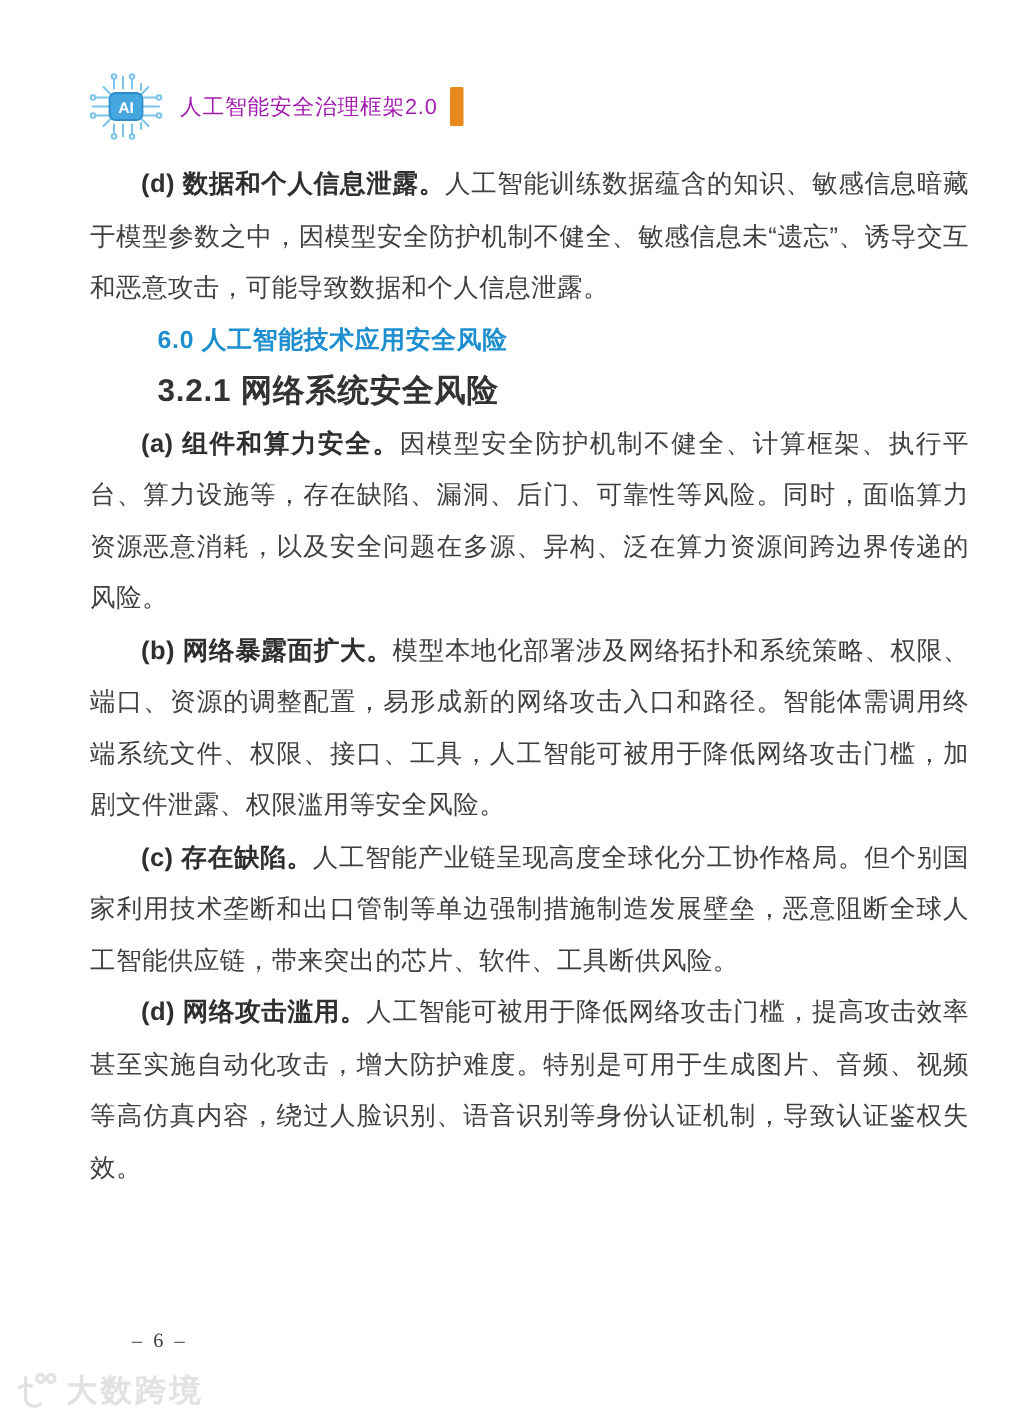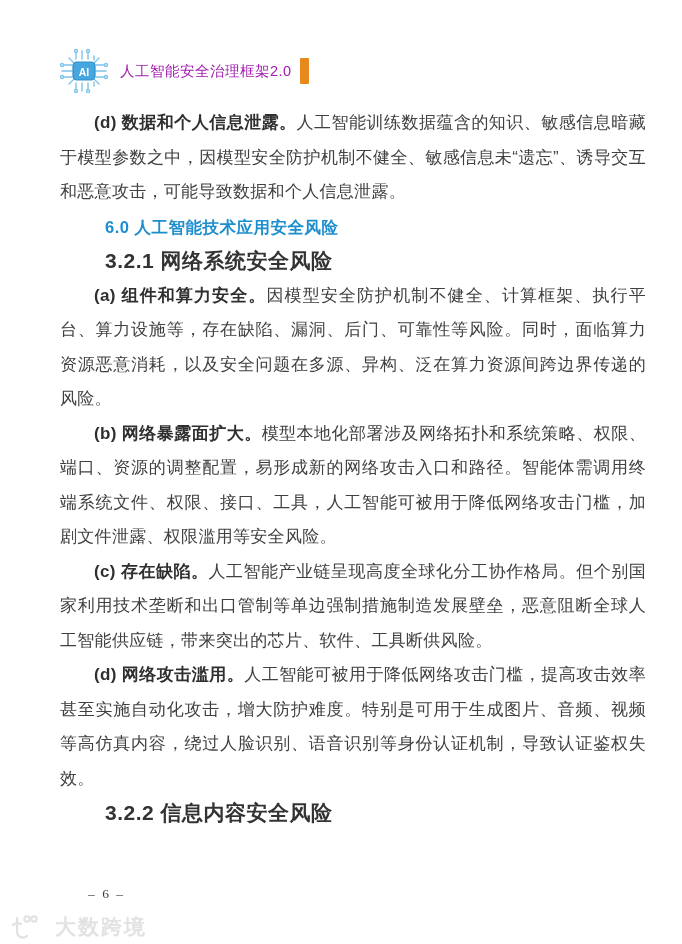--- a/index.html
+++ b/index.html
@@ -73,21 +73,20 @@
   }
   .watermark{
     position:absolute;
     left:10px;top:913px;
     display:flex;align-items:center;
     color:#e2e2e2;
     font-weight:700;
     font-size:21px;
     letter-spacing:2px;
     user-select:none;
-    gap:11px;
   }
   .watermark svg{margin-right:4px;}
 </style>
 </head>
 <body>
 
 <div class="page">
 
   <div class="hdr">
     <svg class="logo" viewBox="0 0 56 56" xmlns="http://www.w3.org/2000/svg">
@@ -122,21 +121,20 @@
     <h3 class="subsec">3.2.1 网络系统安全风险</h3>
 
     <p><b>(a) 组件和算力安全。</b><span>因模型安全防护机制不健全、计算框架、执行平台、算力设施等，存在缺陷、漏洞、后门、可靠性等风险。同时，面临算力资源恶意消耗，以及安全问题在多源、异构、泛在算力资源间跨边界传递的风险。</span></p>
 
     <p><b>(b) 网络暴露面扩大。</b><span>模型本地化部署涉及网络拓扑和系统策略、权限、端口、资源的调整配置，易形成新的网络攻击入口和路径。智能体需调用终端系统文件、权限、接口、工具，人工智能可被用于降低网络攻击门槛，加剧文件泄露、权限滥用等安全风险。</span></p>
 
     <p><b>(c) 存在缺陷。</b><span>人工智能产业链呈现高度全球化分工协作格局。但个别国家利用技术垄断和出口管制等单边强制措施制造发展壁垒，恶意阻断全球人工智能供应链，带来突出的芯片、软件、工具断供风险。</span></p>
 
     <p><b>(d) 网络攻击滥用。</b><span>人工智能可被用于降低网络攻击门槛，提高攻击效率甚至实施自动化攻击，增大防护难度。特别是可用于生成图片、音频、视频等高仿真内容，绕过人脸识别、语音识别等身份认证机制，导致认证鉴权失效。</span></p>
 
-    <h3 class="subsec">3.2.2 信息内容安全风险</h3>
 
   </div>
 
   <div class="page-number">– 6 –</div>
 
   <div class="watermark">
     <svg width="30" height="28" viewBox="0 0 30 28" xmlns="http://www.w3.org/2000/svg">
       <g stroke="#e2e2e2" stroke-width="2.2" fill="none" stroke-linecap="round">
         <path d="M7 5 v14 a6 6 0 0 0 10 4"></path>
         <path d="M3 12 q4 -3 8 -1"></path>

